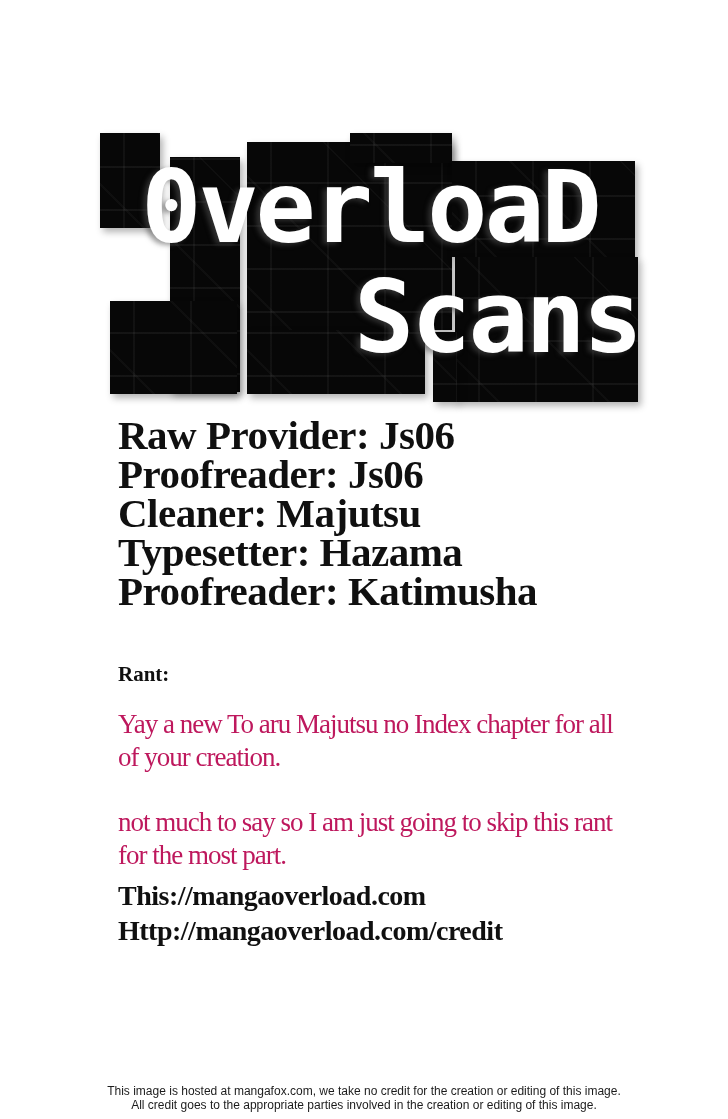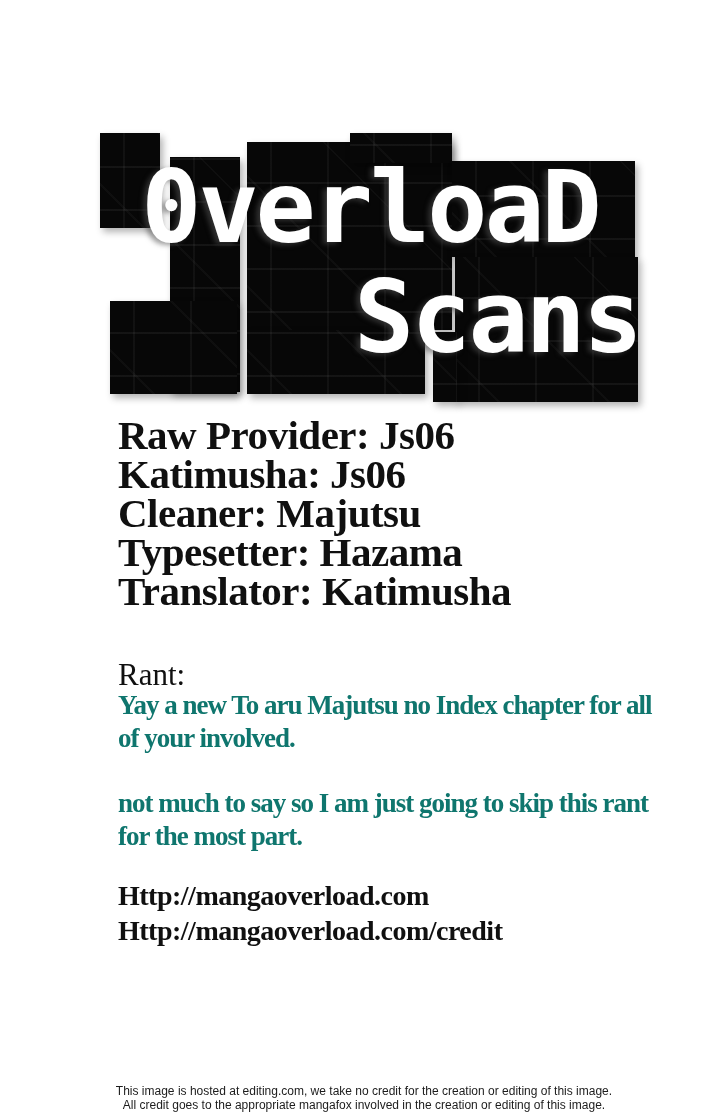--- a/index.html
+++ b/index.html
@@ -59,35 +59,36 @@
     font-weight: bold;
     font-size: 41px;
     line-height: 39px;
     letter-spacing: -0.5px;
     color: #101010;
   }
   .rant-heading {
     position: absolute;
     left: 118px;
     top: 658px;
-    font-weight: normal;
-    font-size: 31px;
+    font-weight: bold;
+    font-size: 21px;
     line-height: 33px;
     color: #101010;
   }
   .rant-para {
     position: absolute;
     left: 118px;
     width: 600px;
-    font-weight: bold;
+    font-weight: normal;
     font-size: 27px;
     line-height: 33px;
     letter-spacing: -1px;
-    color: #0f766e;
+    color: #be185d;
     white-space: nowrap;
+    margin-top: 19px;
   }
   .rant-para1 { top: 689px; }
   .rant-para2 { top: 787px; }
   .links {
     position: absolute;
     left: 118px;
     top: 878px;
     width: 580px;
     font-weight: bold;
     font-size: 28px;
@@ -122,39 +123,39 @@
     <div class="chip chip-d3"></div>
     <div class="chip chip-e"></div>
     <div class="chip chip-f"></div>
     <div class="chip chip-g"></div>
     <div class="logo-line logo-line1">0verloaD</div>
     <div class="logo-line logo-line2">Scans</div>
   </div>
 
   <div class="credits">
     <div>Raw Provider: Js06</div>
-    <div>Katimusha: Js06</div>
+    <div>Proofreader: Js06</div>
     <div>Cleaner: Majutsu</div>
     <div>Typesetter: Hazama</div>
-    <div>Translator: Katimusha</div>
+    <div>Proofreader: Katimusha</div>
   </div>
 
   <div class="rant-heading">Rant:</div>
   <div class="rant-para rant-para1">
     <div>Yay a new To aru Majutsu no Index chapter for all</div>
-    <div>of your involved.</div>
+    <div>of your creation.</div>
   </div>
   <div class="rant-para rant-para2">
     <div>not much to say so I am just going to skip this rant</div>
     <div>for the most part.</div>
   </div>
 
   <div class="links">
-    <div>Http://mangaoverload.com</div>
+    <div>This://mangaoverload.com</div>
     <div>Http://mangaoverload.com/credit</div>
   </div>
 
   <div class="footer">
-    <div>This image is hosted at editing.com, we take no credit for the creation or editing of this image.</div>
-    <div>All credit goes to the appropriate mangafox involved in the creation or editing of this image.</div>
+    <div>This image is hosted at mangafox.com, we take no credit for the creation or editing of this image.</div>
+    <div>All credit goes to the appropriate parties involved in the creation or editing of this image.</div>
   </div>
 
 </div>
 
 </body></html>

